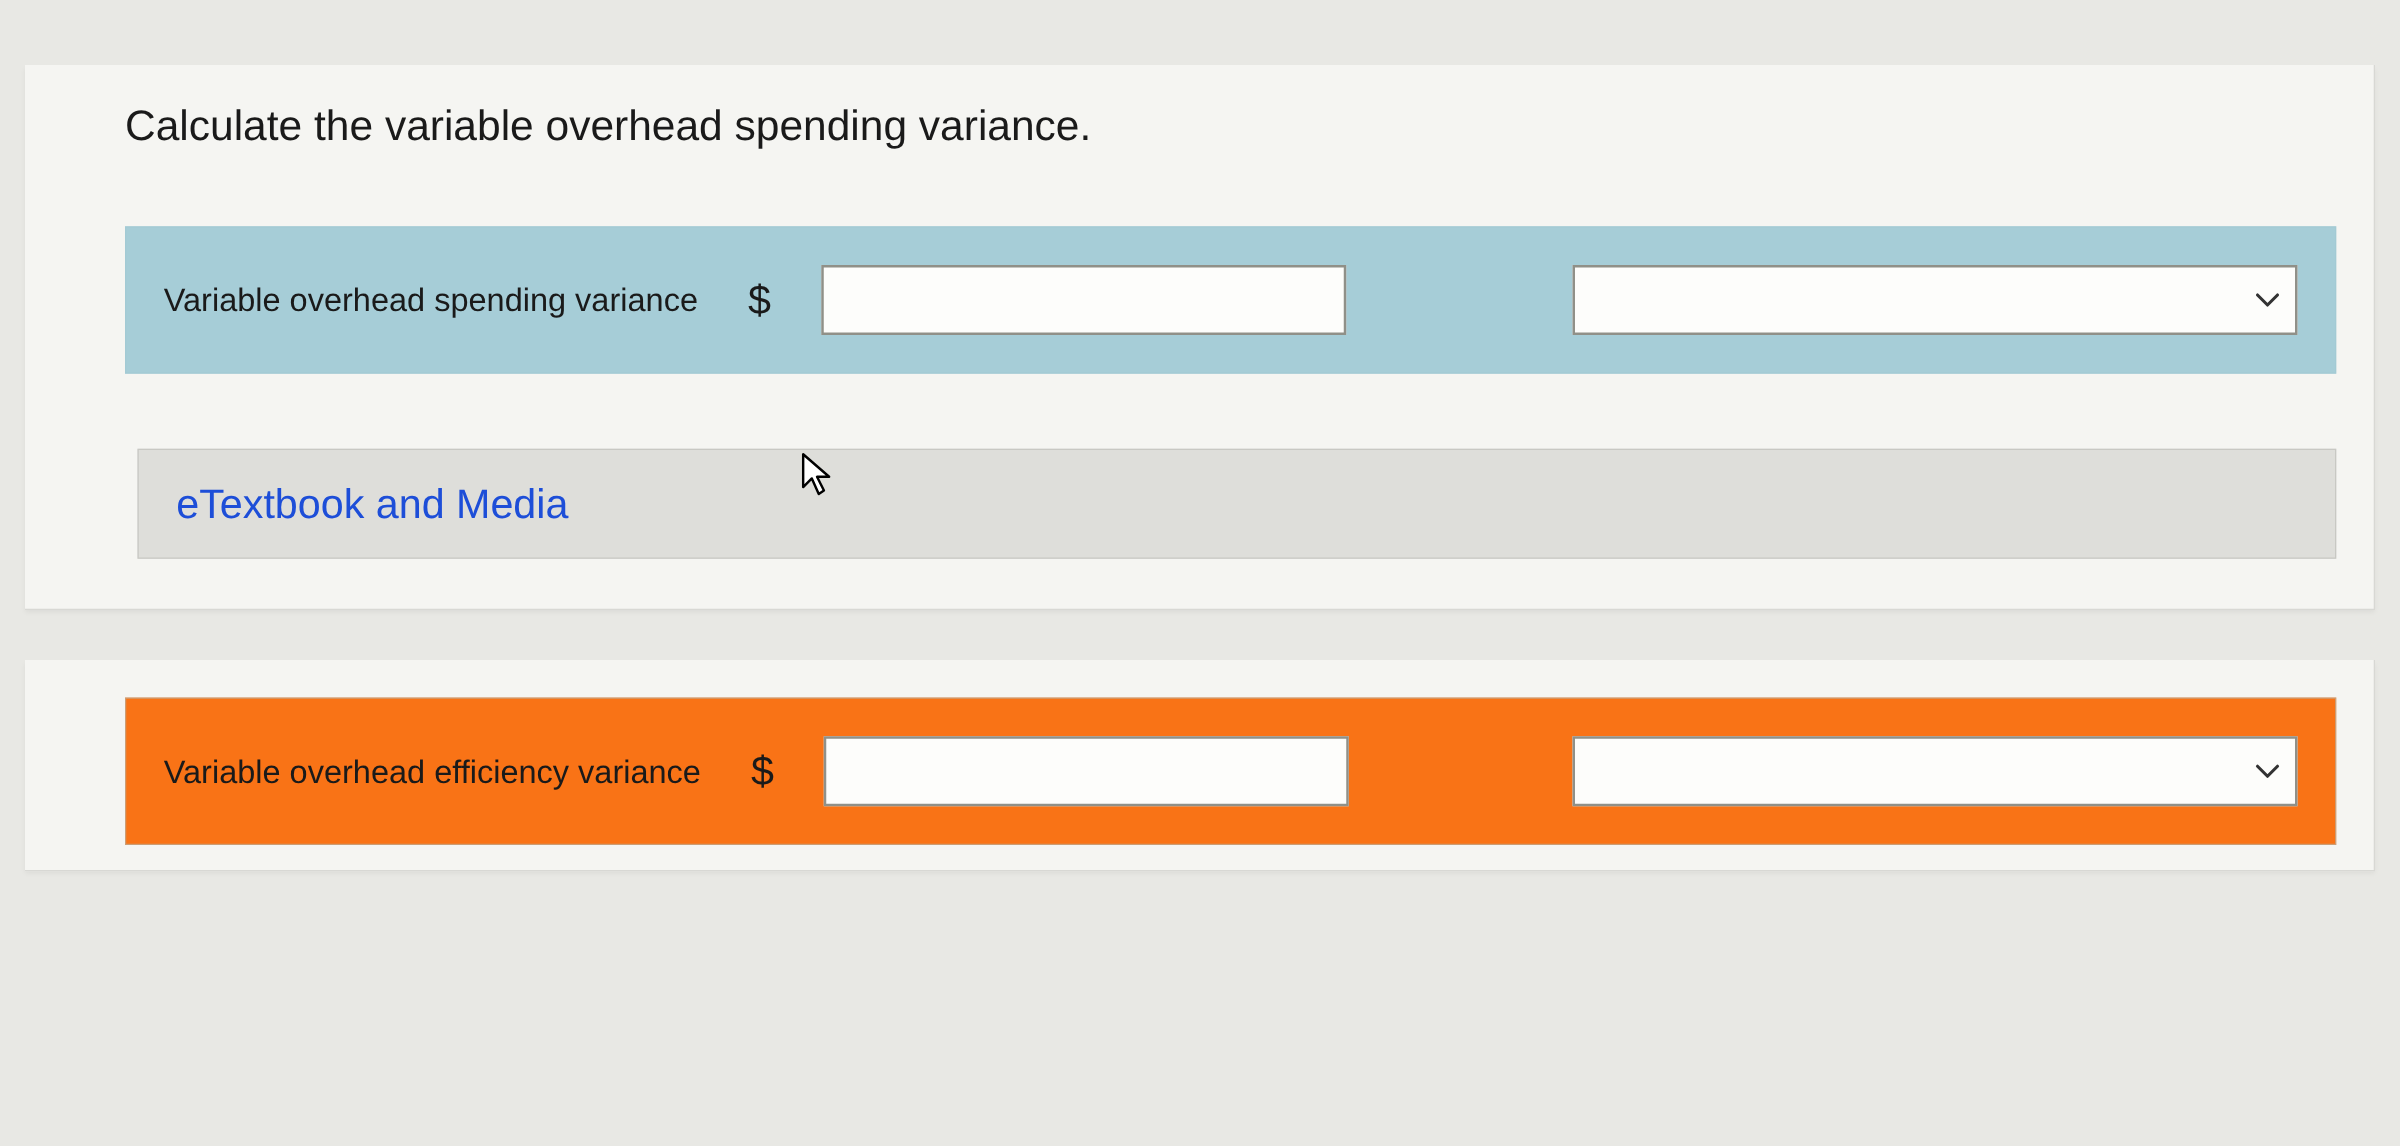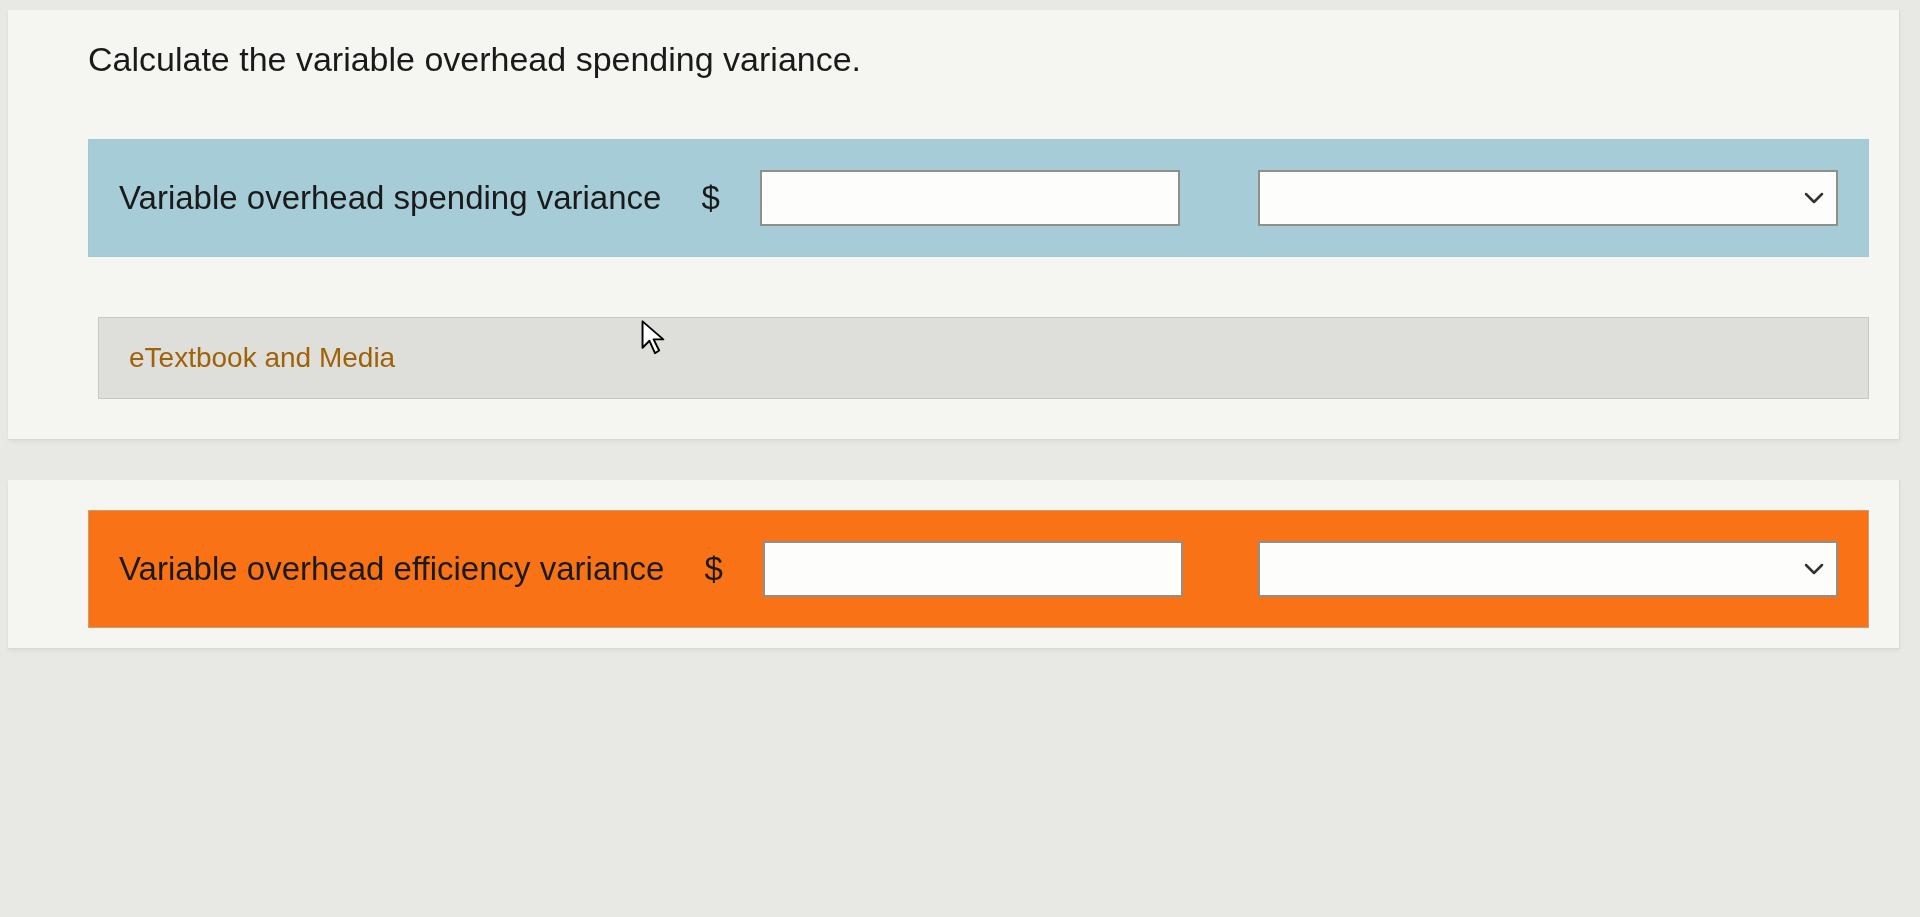--- a/index.html
+++ b/index.html
@@ -43,21 +43,21 @@
     margin-bottom: 60px;
     border: 1px solid rgba(160,200,210,0.5);
   }
   .row-blue {
     background: #a6cdd7;
   }
   .row-light {
     background: #f97316;
   }
   .row-label {
-    font-size: 33px;
+    font-size: 26px;
     color: #1a1a1a;
     font-weight: 400;
     white-space: nowrap;
   }
   .currency-symbol {
     font-size: 33px;
     color: #1a1a1a;
     font-weight: 400;
   }
   .value-input {
@@ -97,40 +97,41 @@
     height: 14px;
     display: block;
   }
   .media-bar {
     background: #dededa;
     border: 1px solid #c8c8c3;
     padding: 24px 30px;
     margin: 0 0 10px 10px;
   }
   .media-text {
-    font-size: 28px;
-    color: #a16207;
+    font-size: 33px;
+    color: #1d4ed8;
     font-weight: 400;
   }
   .cursor-arrow {
     position: absolute;
     left: 640px;
     top: 320px;
     pointer-events: none;
     z-index: 10;
   }
   .cursor-arrow svg {
     width: 30px;
     height: 36px;
     display: block;
   }
   .outer {
     position: relative;
     padding-top: 10px;
-    padding-left: 8px;
+    padding-left: 20px;
+    margin-top: 42px;
   }
 </style>
 </head>
 <body>
 
 <div class="outer">
 
   <div class="panel">
     <div class="question-text">Calculate the variable overhead spending variance.</div>
 

